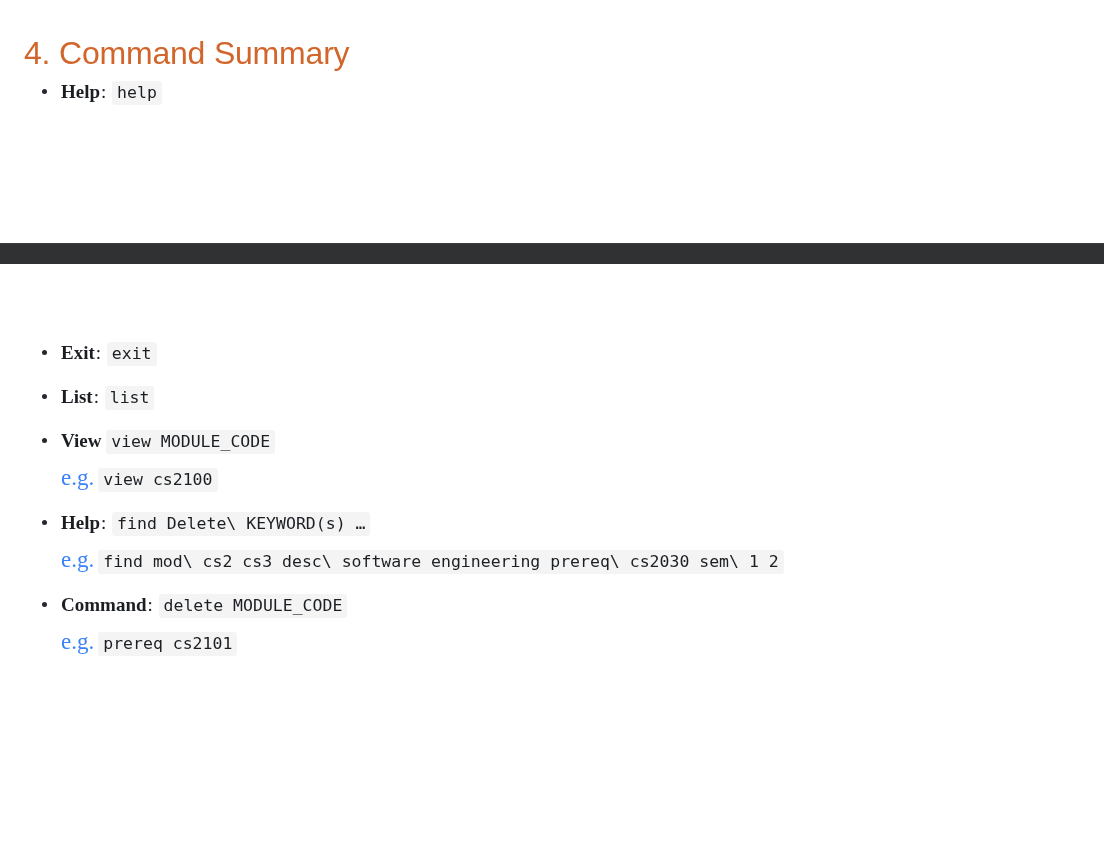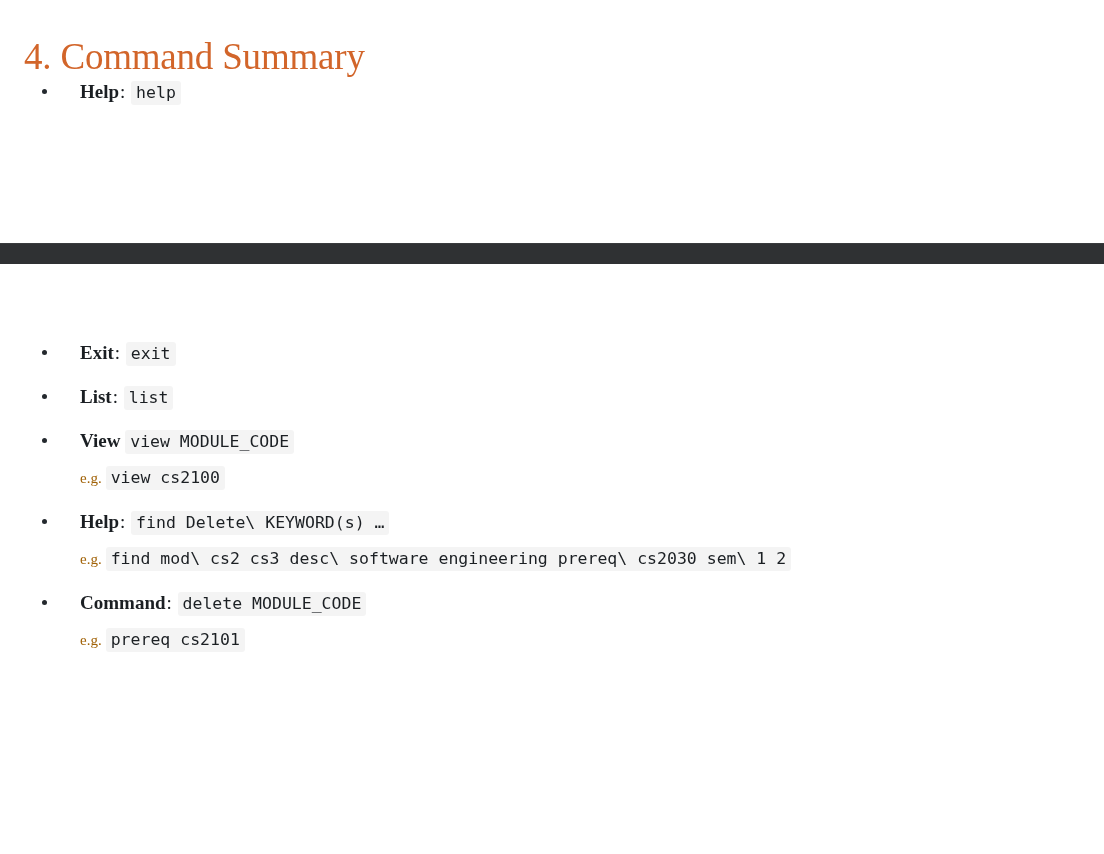--- a/index.html
+++ b/index.html
@@ -15,22 +15,22 @@
     font-family: "Liberation Serif", "DejaVu Serif", serif;
     color: #24292e;
     -webkit-font-smoothing: antialiased;
   }
 
   
   .page-heading {
     position: absolute;
     left: 24px;
     top: 8px;
-    font-family: Liberation Serif, serif;
-    font-size: 37px;
+    font-family: Liberation Sans, sans-serif;
+    font-size: 32px;
     font-weight: 400;
     line-height: 48px;
     color: #d2652a;
     letter-spacing: -0.2px;
     white-space: nowrap;
   }
 
   
   .dark-band {
     position: absolute;
@@ -50,21 +50,21 @@
     margin: 0;
     padding: 0;
     list-style: none;
     width: 1104px;
   }
   .cmd-list.top-list { top: 78px; }
   .cmd-list.main-list { top: 339px; }
 
   .cmd-item {
     position: relative;
-    padding-left: 80px;
+    padding-left: 61px;
     margin-bottom: 16px;
   }
   .cmd-item::before {
     content: "";
     position: absolute;
     left: 42px;
     top: 11px;
     width: 5px;
     height: 5px;
     border-radius: 50%;
@@ -100,22 +100,22 @@
     white-space: pre;
   }
 
   .eg-line {
     margin-top: 9px;
     line-height: 27px;
     white-space: nowrap;
   }
   .eg-prefix {
     font-family: "Liberation Serif", "DejaVu Serif", serif;
-    font-size: 15px;
-    color: #a16207;
+    font-size: 23px;
+    color: #3b82f6;
     padding-right: 4px;
   }
 </style>
 </head>
 <body>
 
 <h1 class="page-heading">4. Command Summary</h1>
 
 <ul class="cmd-list top-list">
   <li class="cmd-item">

